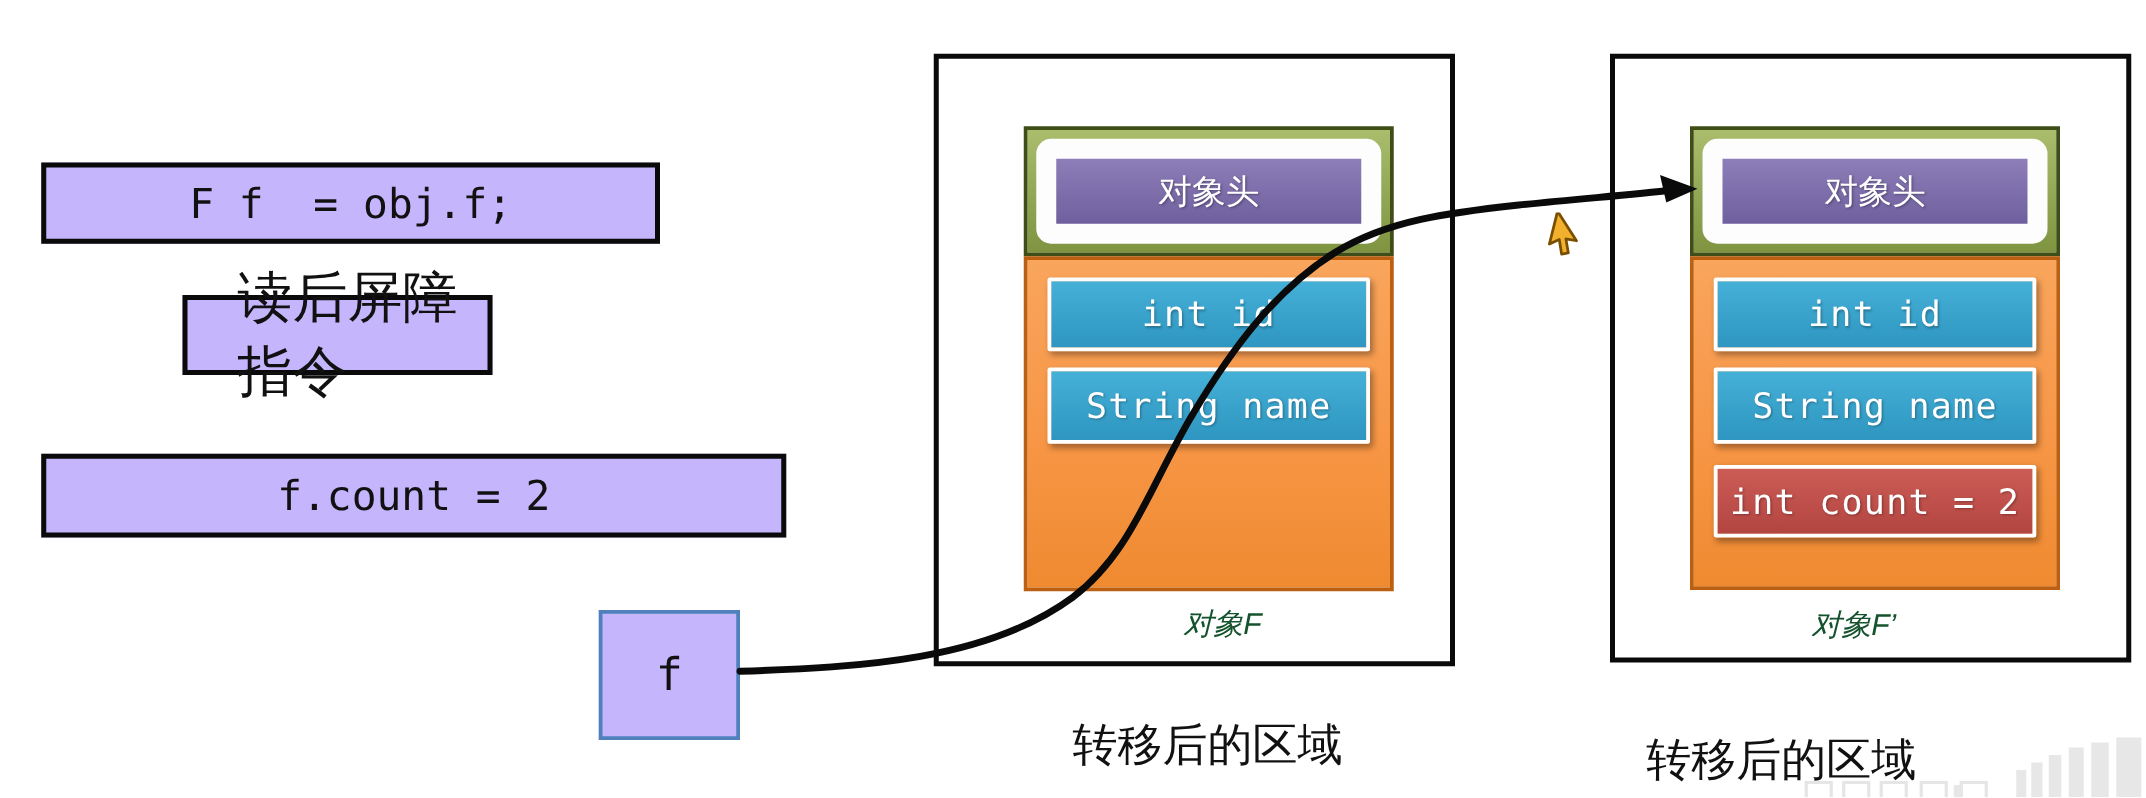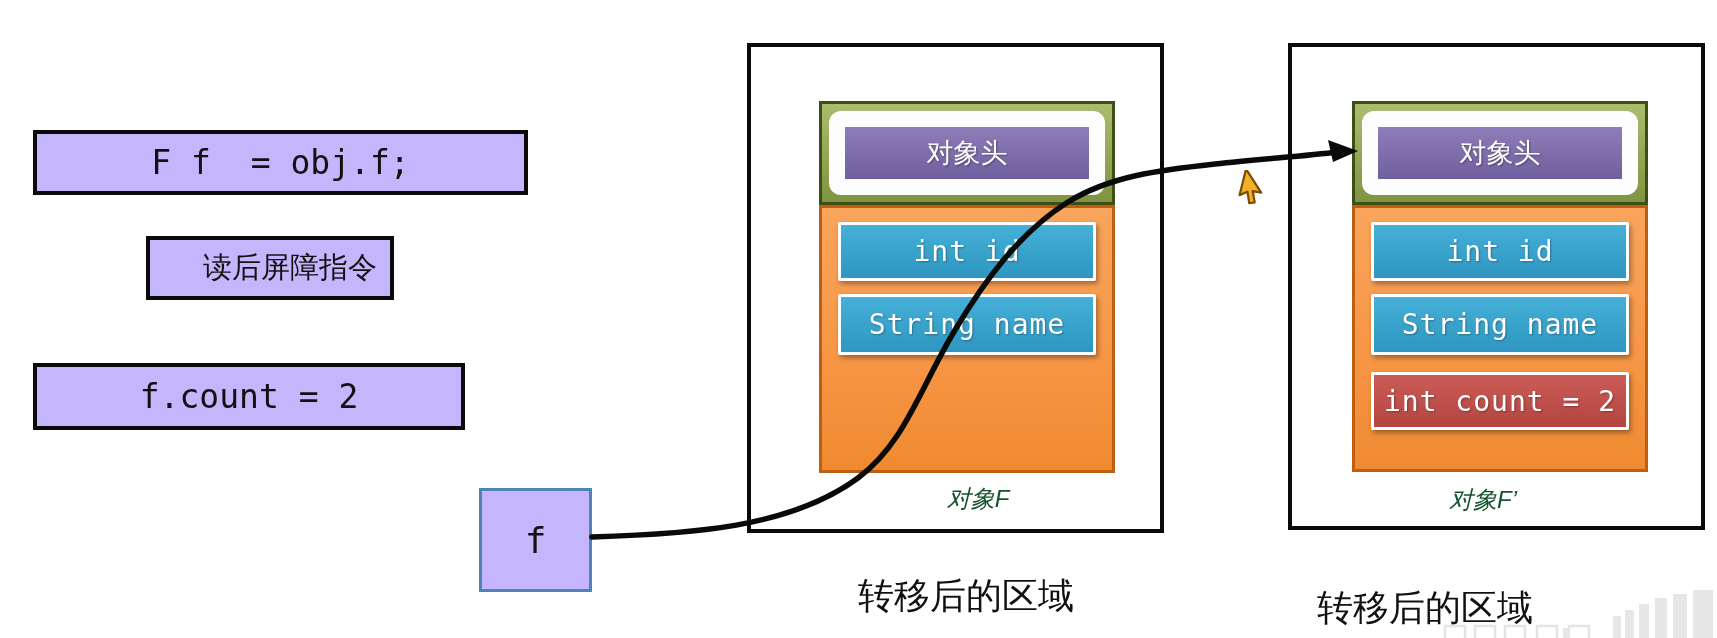--- a/index.html
+++ b/index.html
@@ -4,22 +4,22 @@
 <style>
   html,body{margin:0;padding:0;background:#fff;}
   #stage{position:relative;width:1717px;height:638px;background:#ffffff;overflow:hidden;
          font-family:"Liberation Sans", sans-serif;}
 
   
   .plainbox{position:absolute;border:4px solid #0a0a0a;background:#c4b5fd;
             display:flex;align-items:center;justify-content:center;box-sizing:border-box;}
   .mono{font-family:"DejaVu Sans Mono", monospace;white-space:pre;}
   #code1{left:33px;top:130px;width:495px;height:65px;font-size:33px;color:#111;}
-  #barrier{left:146px;top:236px;width:248px;height:64px;font-size:29px;color:#111;padding-left:40px;}
-  #code2{left:33px;top:363px;width:432px;height:67px;font-size:33px;color:#111;}
+  #barrier{left:146px;top:236px;width:248px;height:64px;font-size:44px;color:#111;padding-left:40px;}
+  #code2{left:33px;top:363px;width:596px;height:67px;font-size:33px;color:#111;}
   #fbox{left:479px;top:488px;width:113px;height:104px;border:3px solid #4f81bd;
         font-size:36px;color:#111;}
 
   
   .region{position:absolute;border:4px solid #0a0a0a;background:#fff;box-sizing:border-box;}
   #region-before{left:747px;top:43px;width:417px;height:490px;}
   #region-after{left:1288px;top:43px;width:417px;height:487px;}
 
   
   .green-frame{position:absolute;border:3px solid #3e4e16;box-sizing:border-box;

